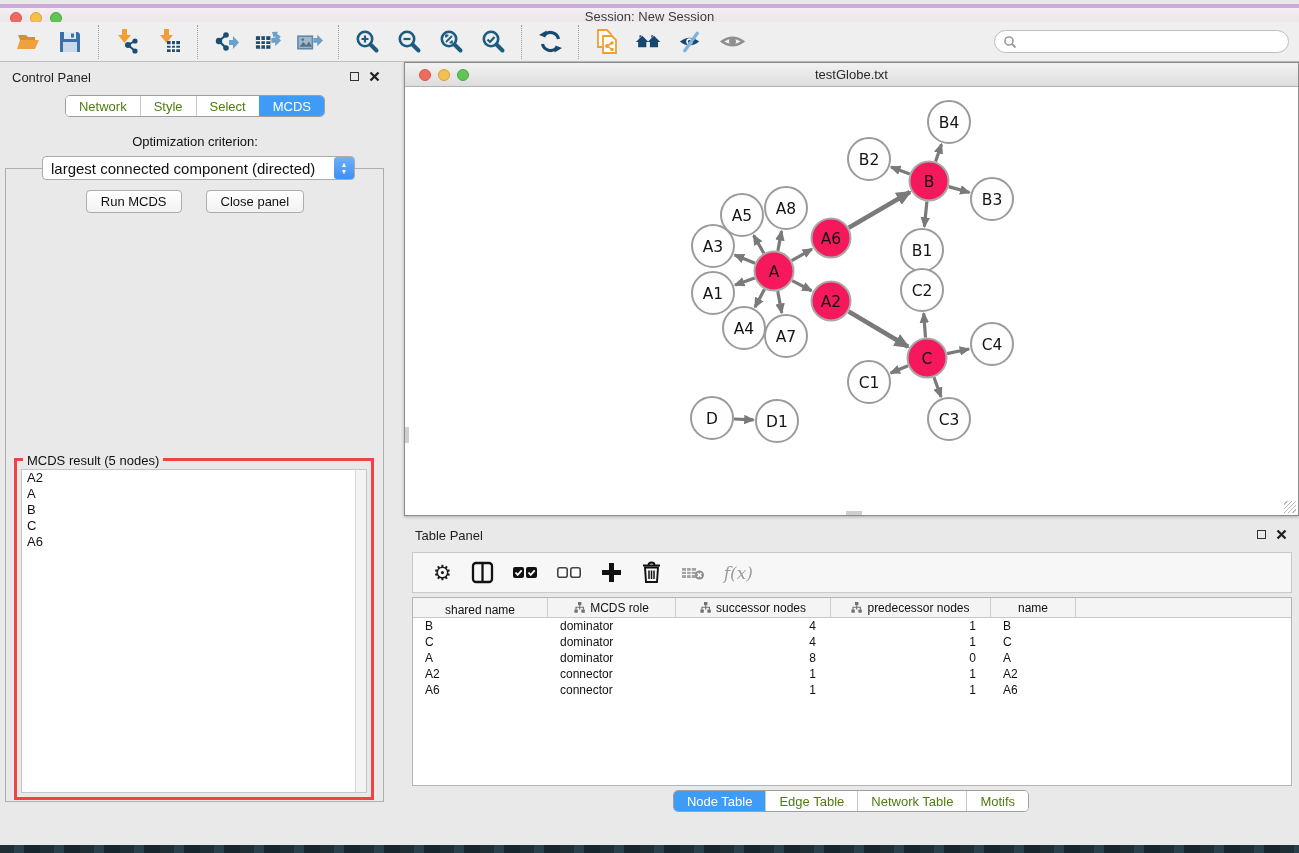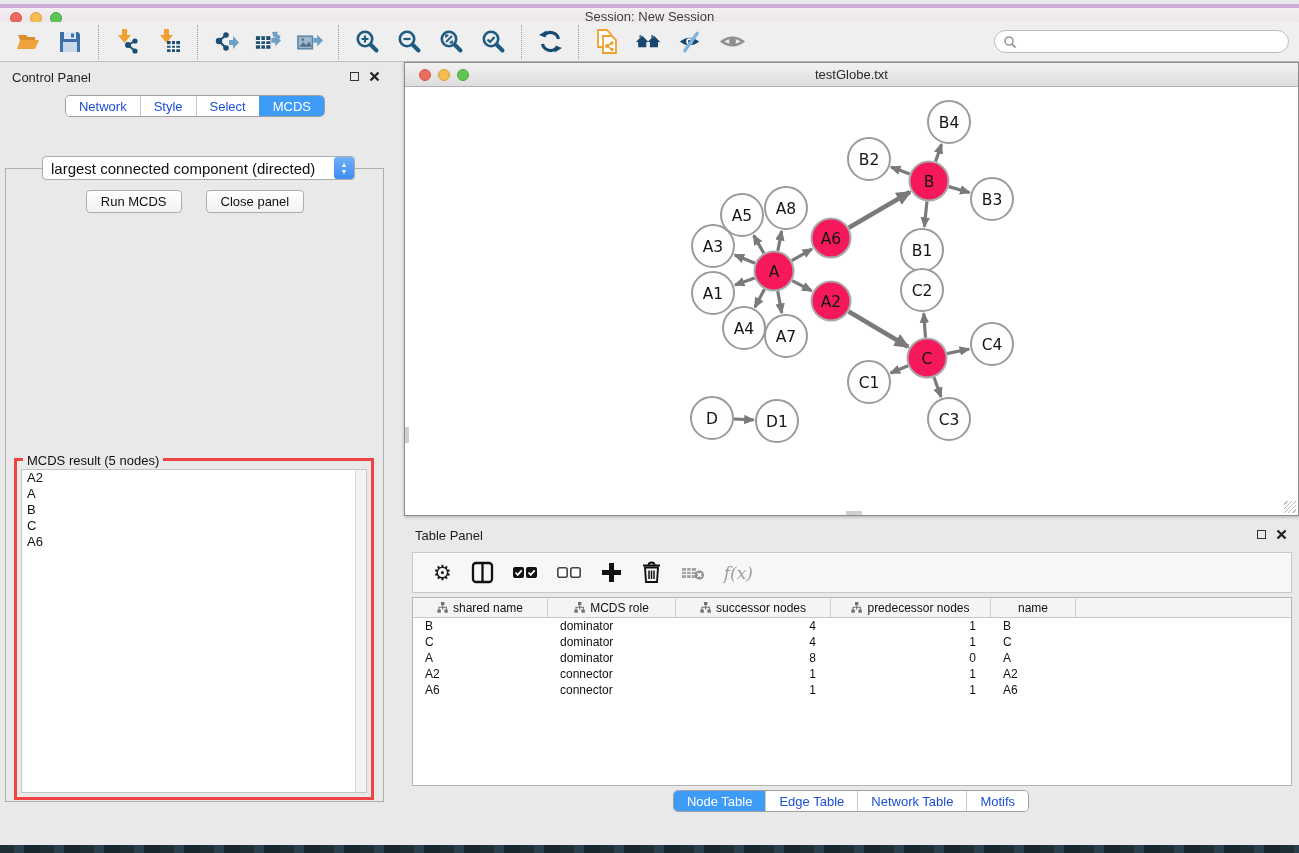--- a/index.html
+++ b/index.html
@@ -28,21 +28,21 @@
 
   
   .control-panel { position:absolute; left:0; top:62px; width:390px; height:756px; background:#E9E9E9; }
   .panel-head { position:absolute; left:12px; top:8px; font-size:13px; color:#1E1E1E; }
   .panel-icons { position:absolute; top:9px; display:flex; gap:10px; align-items:center; }
   .cp-icons { right:10px; }
   .float-ico { width:9px; height:9px; border:1.6px solid #333; background:transparent; }
   .panel-box { position:absolute; left:5px; right:6px; top:106px; bottom:16px; border:1px solid #AFAFAF; background:#E9E9E9; }
   .tabs-row { position:absolute; left:0; right:0; top:33px; display:flex; justify-content:center; z-index:2; }
   .tabstrip { display:flex; border:1px solid #9F9F9F; border-radius:5px; overflow:hidden; background:#FFF; height:22px; }
-  .tab { padding:2px 13px; font-size:13px; color:#1d4ed8; background:#FFF; border-left:1px solid #C9C9C9; line-height:17px; cursor:default; }
+  .tab { padding:2px 13px; font-size:13px; color:#4d7c0f; background:#FFF; border-left:1px solid #C9C9C9; line-height:17px; cursor:default; }
   .tab:first-child { border-left:none; }
   .tab.active { background:#3E9CF7; color:#FFF; border-left-color:#3E9CF7; }
   .opt-label { position:absolute; left:0; right:0; top:72px; text-align:center; font-size:13px; color:#111; }
   .dropdown { position:absolute; left:42px; top:94px; width:313px; height:24px; background:#FFF;
     border:1px solid #ABABAB; border-radius:4px; display:flex; align-items:center; }
   .dropdown .dd-text { flex:1; font-size:15px; color:#111; padding-left:8px; white-space:nowrap; overflow:hidden; }
   .dd-stepper { width:20px; height:22px; margin-right:0px; border-radius:3px; background:linear-gradient(#6FB1F9,#3D8DF5);
     display:flex; flex-direction:column; align-items:center; justify-content:center; color:#FFF; font-size:7px; line-height:6px; }
   .btn-row { position:absolute; left:0; right:0; top:128px; display:flex; justify-content:center; gap:24px; }
   .push-btn { background:linear-gradient(#FFFFFF,#F2F2F2); border:1px solid #ADADAD; border-radius:4px;
@@ -270,20 +270,21 @@
     </div>
     <div class="panel-box"></div>
     <div class="tabs-row">
       <div class="tabstrip">
         <span class="tab">Network</span>
         <span class="tab">Style</span>
         <span class="tab">Select</span>
         <span class="tab active">MCDS</span>
       </div>
     </div>
+    <div class="opt-label">Optimization criterion:</div>
     <div class="dropdown">
       <span class="dd-text">largest connected component (directed)</span>
       <span class="dd-stepper">▲<span style="margin-top:1px">▼</span></span>
     </div>
     <div class="btn-row">
       <button class="push-btn">Run MCDS</button>
       <button class="push-btn">Close panel</button>
     </div>
     <div class="mcds-fieldset">
       <span class="mcds-legend">MCDS result (5 nodes)</span>
@@ -472,21 +473,21 @@
             <rect x="1" y="3" width="14" height="10" fill="#A3A3A3"></rect>
             <path d="M1,6.3 h14 M1,9.6 h14 M5.6,3 v10 M10.2,3 v10" stroke="#FFF" stroke-width="1"></path>
             <circle cx="18.5" cy="10" r="4.5" fill="#8F8F8F"></circle>
             <path d="M16.6,8.1 l3.8,3.8 M20.4,8.1 l-3.8,3.8" stroke="#FFF" stroke-width="1.5"></path>
           </svg>
       </span>
       <span class="tp-tool fx">f(x)</span>
     </div>
     <div class="table-box">
       <div class="thead" id="table-head">
-          <div class="th" style="width: 135px;">
+          <div class="th" style="width: 135px; flex-direction: column;">
             <svg width="11" height="11" viewBox="0 0 11 11">
               <rect x="4" y="0" width="3.4" height="3.2" fill="#707070"></rect>
               <path d="M5.7,3.2 v2 M2,7.5 v-2.3 h7.4 v2.3 M5.7,5.2 v2.3" stroke="#707070" stroke-width="1.1" fill="none"></path>
               <rect x="0.4" y="7.5" width="3.4" height="3.2" fill="#707070"></rect>
               <rect x="7.4" y="7.5" width="3.4" height="3.2" fill="#707070"></rect>
             </svg>
             <span>shared name</span>
           </div>
           <div class="th" style="width: 128px;">
             <svg width="11" height="11" viewBox="0 0 11 11">

